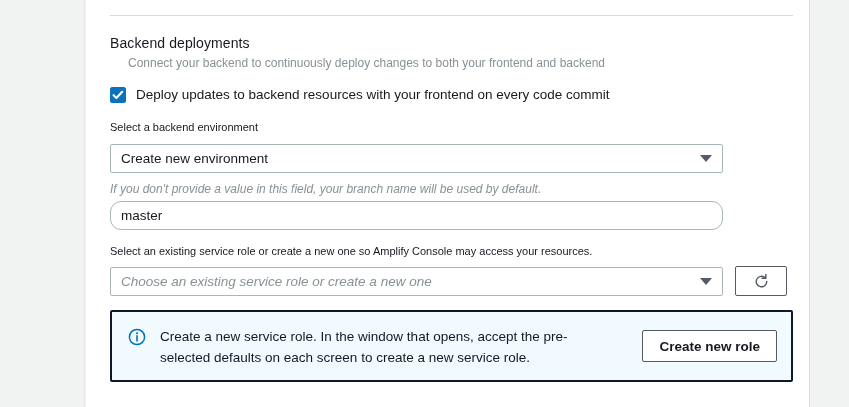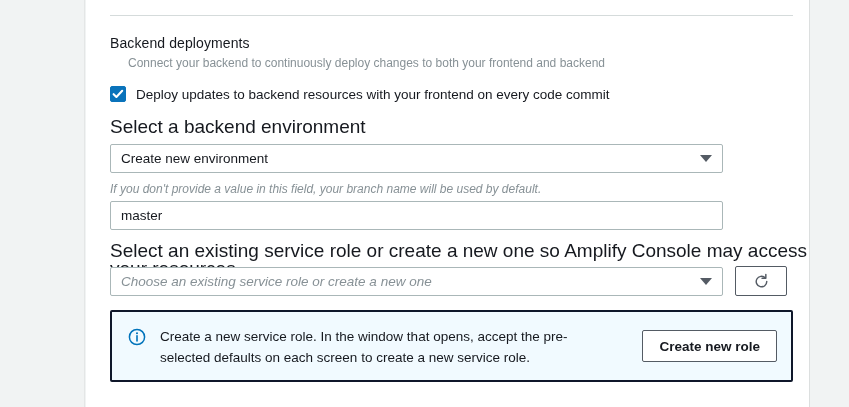--- a/index.html
+++ b/index.html
@@ -70,21 +70,21 @@
     color: #879196;
     font-weight: 400;
   }
 
   
   .checkbox-row {
     position: absolute;
     left: 110px;
     top: 86px;
     display: flex;
-    align-items: flex-start;
+    align-items: center;
     gap: 10px;
   }
   .checkbox {
     width: 16px; height: 16px;
     background: #0a73bb;
     border: 1px solid #0a73bb;
     border-radius: 2px;
     position: relative;
     flex: 0 0 auto;
     cursor: pointer;
@@ -93,21 +93,21 @@
   .checkbox-label {
     font-size: 13.5px;
     line-height: 18px;
     color: #16191f;
     cursor: pointer;
   }
 
   
   .field-label {
     position: absolute;
-    font-size: 19px;
+    font-size: 11px;
     line-height: 18px;
     color: #16191f;
   }
   .field-hint {
     position: absolute;
     font-size: 12px;
     line-height: 16px;
     color: #879196;
     font-style: italic;
   }
@@ -133,21 +133,21 @@
     font-style: italic;
   }
   .caret {
     width: 0; height: 0;
     border-left: 6px solid transparent;
     border-right: 6px solid transparent;
     border-top: 7px solid #545b64;
     margin-left: 8px;
     flex: 0 0 auto;
   }
-  .text-input { cursor: text; }
+  .text-input { cursor: text; border-radius: 11px; }
 
   
   .icon-button {
     position: absolute;
     width: 52px;
     height: 30px;
     border: 1px solid #545b64;
     border-radius: 2px;
     background: #fff;
     display: flex;

